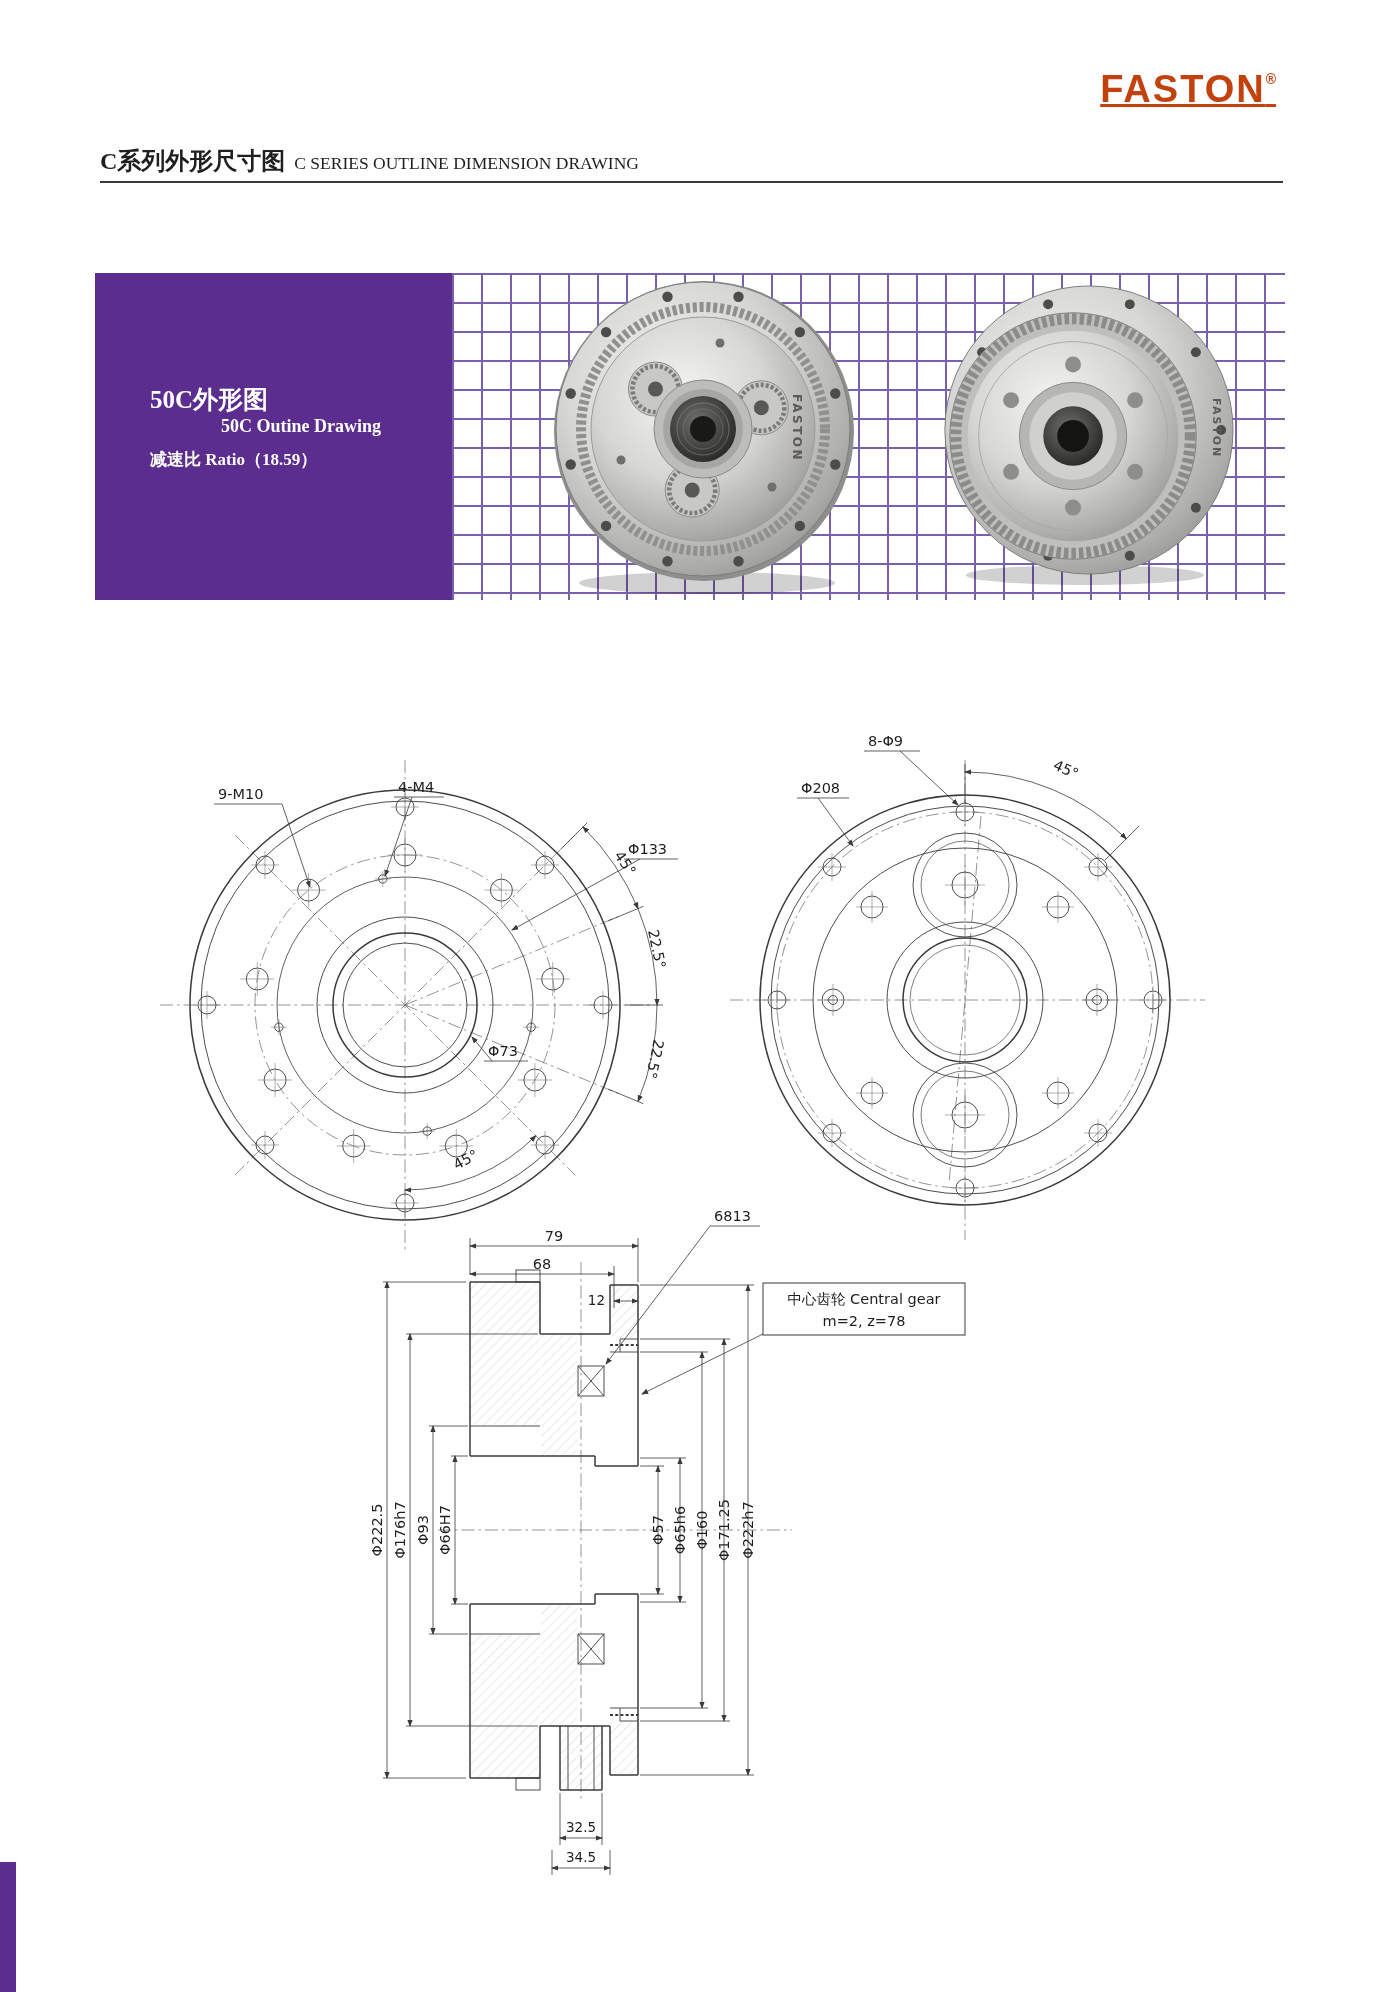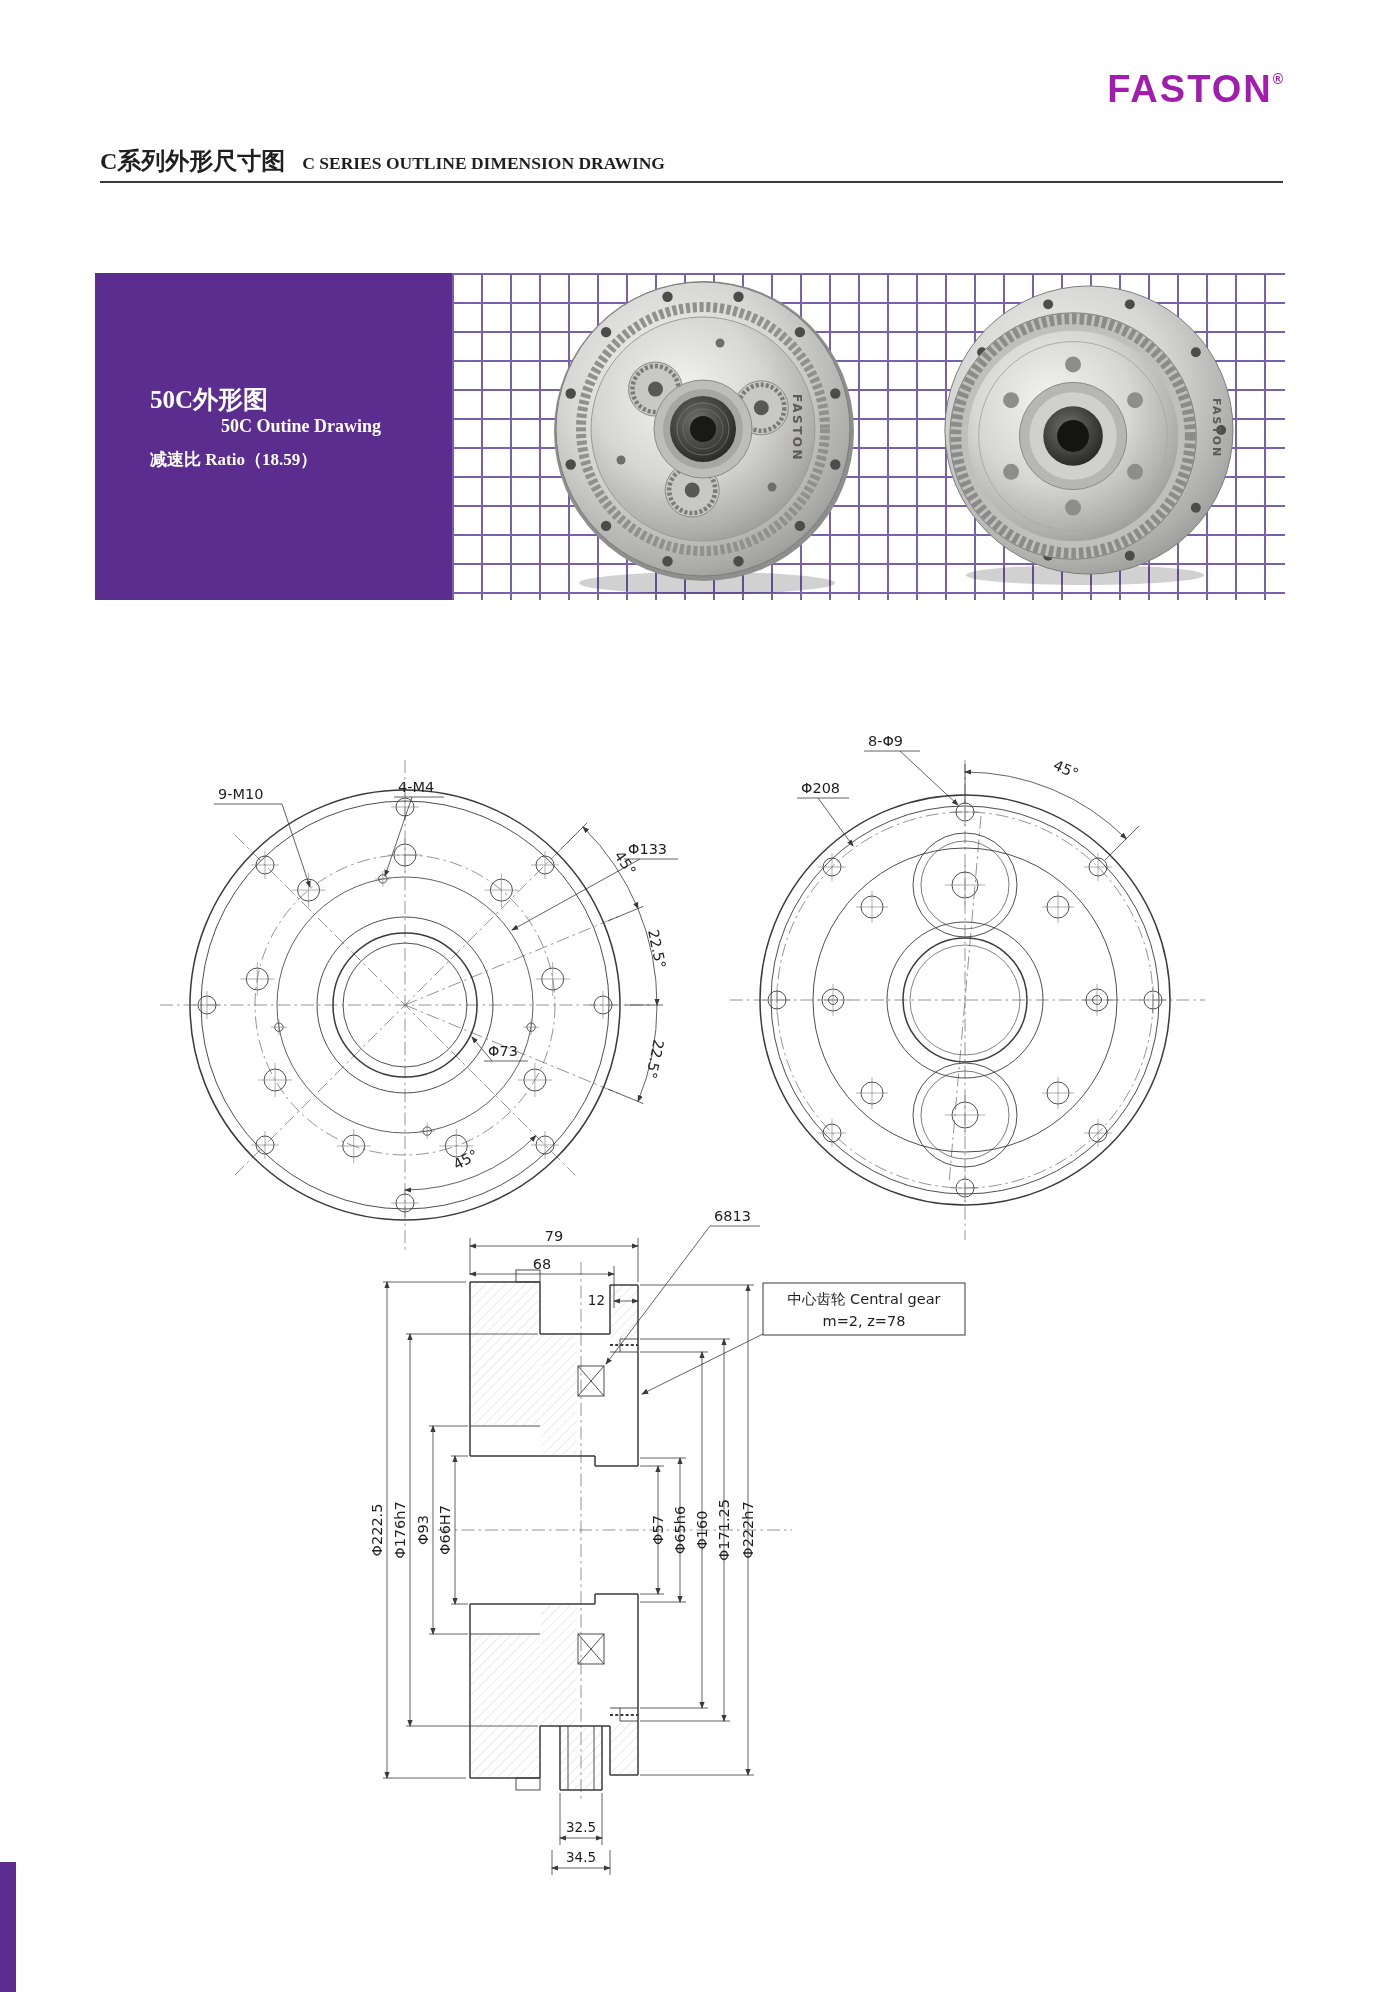--- a/index.html
+++ b/index.html
@@ -1,26 +1,26 @@
 <!DOCTYPE html>
 <html><head>
 <meta charset="utf-8">
 <style>
   * { margin:0; padding:0; box-sizing:border-box; }
   html,body { background:#ffffff; }
   body { width:1400px; height:1992px; position:relative; font-family:"Liberation Sans", sans-serif; }
   .page { position:absolute; left:0; top:0; width:1400px; height:1992px; background:#fff; overflow:hidden; }
 
   
-  .logo { position:absolute; right:117px; top:70px; color:#a21caf; font-family:"Liberation Sans",sans-serif;
-          font-weight:800; font-size:38px; letter-spacing:2px; line-height:1; }
+  .logo { position:absolute; right:124px; top:70px; color:#c2410c; font-family:"Liberation Sans",sans-serif;
+          font-weight:800; font-size:38px; letter-spacing:2px; line-height:1;text-decoration:underline; }
   .logo sup { font-size:14px; font-weight:700; vertical-align:18px; letter-spacing:0; }
   .title { position:absolute; left:100px; top:140px; white-space:nowrap; color:#1f1f1f; }
   .t-zh { font-family:"Liberation Serif", serif; font-weight:700; font-size:24px; }
-  .t-en { font-family:"Liberation Serif", serif; font-weight:700; font-size:17.5px; margin-left:8px; }
+  .t-en { font-family:"Liberation Serif", serif; font-weight:400; font-size:17.5px; margin-left:0; }
   .rule { position:absolute; left:100px; top:181px; width:1183px; height:2px; background:#3a3a3a; }
 
   
   .banner-left { position:absolute; left:95px; top:273px; width:357px; height:327px; background:#5b2d8f;
                  color:#ffffff; padding:110px 0 0 55px; }
   .b-title { font-family:"Liberation Serif", serif; font-weight:700; font-size:25px; }
   .b-sub   { font-family:"Liberation Serif", serif; font-weight:700; font-size:18px; margin-bottom:11px;text-align:center; }
   .b-ratio { font-family:"Liberation Serif", serif; font-weight:700; font-size:17px; }
   .banner-grid { position:absolute; left:452px; top:273px; width:833px; height:327px; background-color:#fff;
                  background-image: linear-gradient(#7a5fad 2px, transparent 2px),

